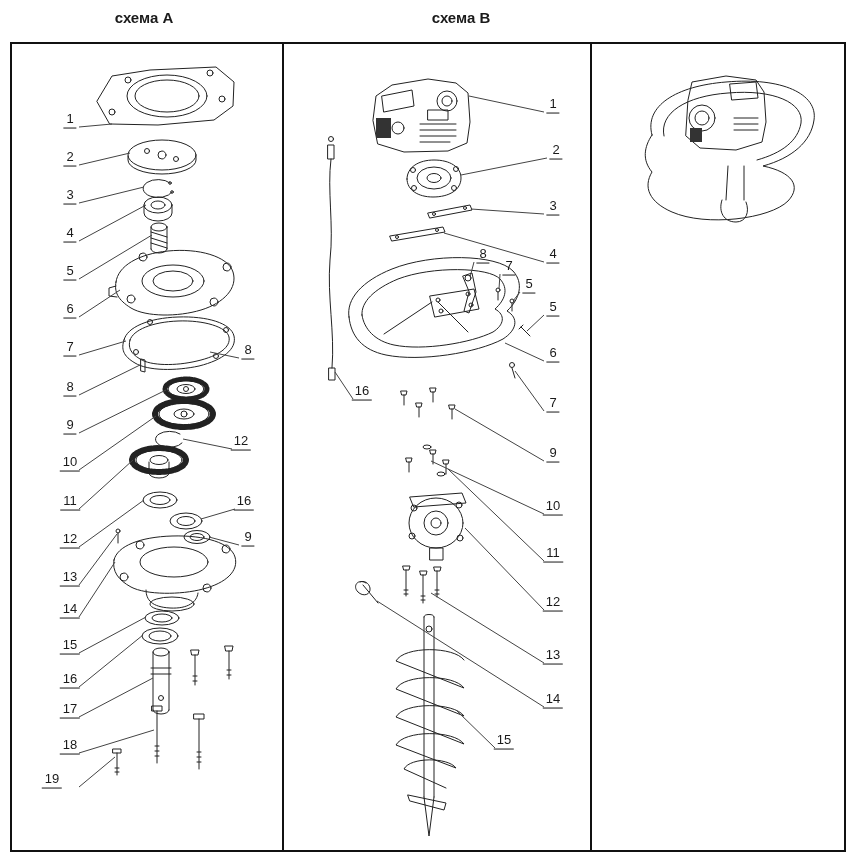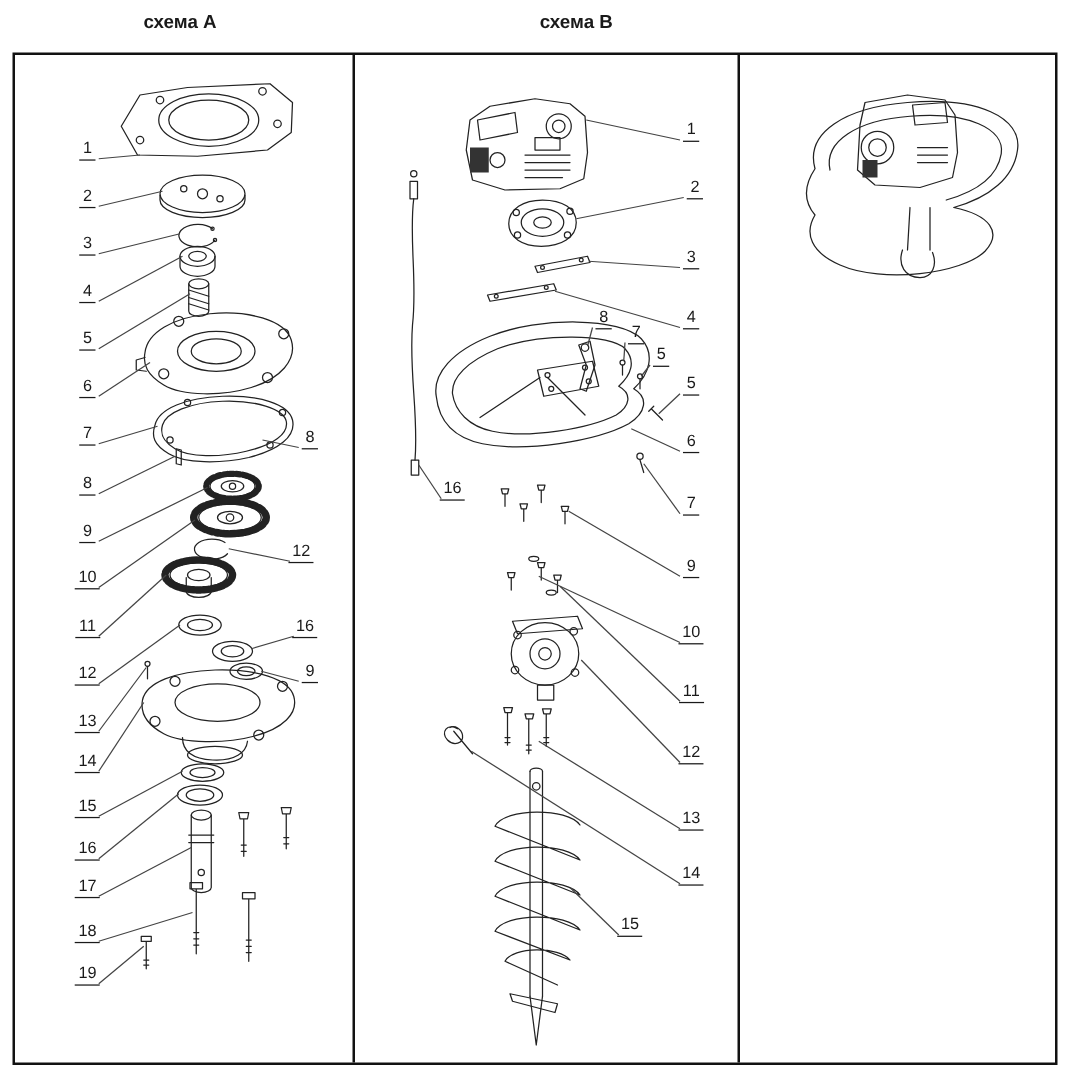--- a/index.html
+++ b/index.html
@@ -301,21 +301,21 @@
       <span class="callout" style="left: 70px; top: 426px;">9</span>
       <span class="callout" style="left: 70px; top: 463px;">10</span>
       <span class="callout" style="left: 70px; top: 502px;">11</span>
       <span class="callout" style="left: 70px; top: 540px;">12</span>
       <span class="callout" style="left: 70px; top: 578px;">13</span>
       <span class="callout" style="left: 70px; top: 610px;">14</span>
       <span class="callout" style="left: 70px; top: 646px;">15</span>
       <span class="callout" style="left: 70px; top: 680px;">16</span>
       <span class="callout" style="left: 70px; top: 710px;">17</span>
       <span class="callout" style="left: 70px; top: 746px;">18</span>
-      <span class="callout" style="left: 70px; top: 780px;">19</span>
+      <span class="callout" style="left: 52px; top: 780px;">19</span>
       <span class="callout" style="left: 248px; top: 351px;">8</span>
       <span class="callout" style="left: 241px; top: 442px;">12</span>
       <span class="callout" style="left: 244px; top: 502px;">16</span>
       <span class="callout" style="left: 248px; top: 538px;">9</span>
       <span class="callout" style="left: 553px; top: 105px;">1</span>
       <span class="callout" style="left: 556px; top: 151px;">2</span>
       <span class="callout" style="left: 553px; top: 207px;">3</span>
       <span class="callout" style="left: 553px; top: 255px;">4</span>
       <span class="callout" style="left: 483px; top: 255px;">8</span>
       <span class="callout" style="left: 509px; top: 267px;">7</span>

